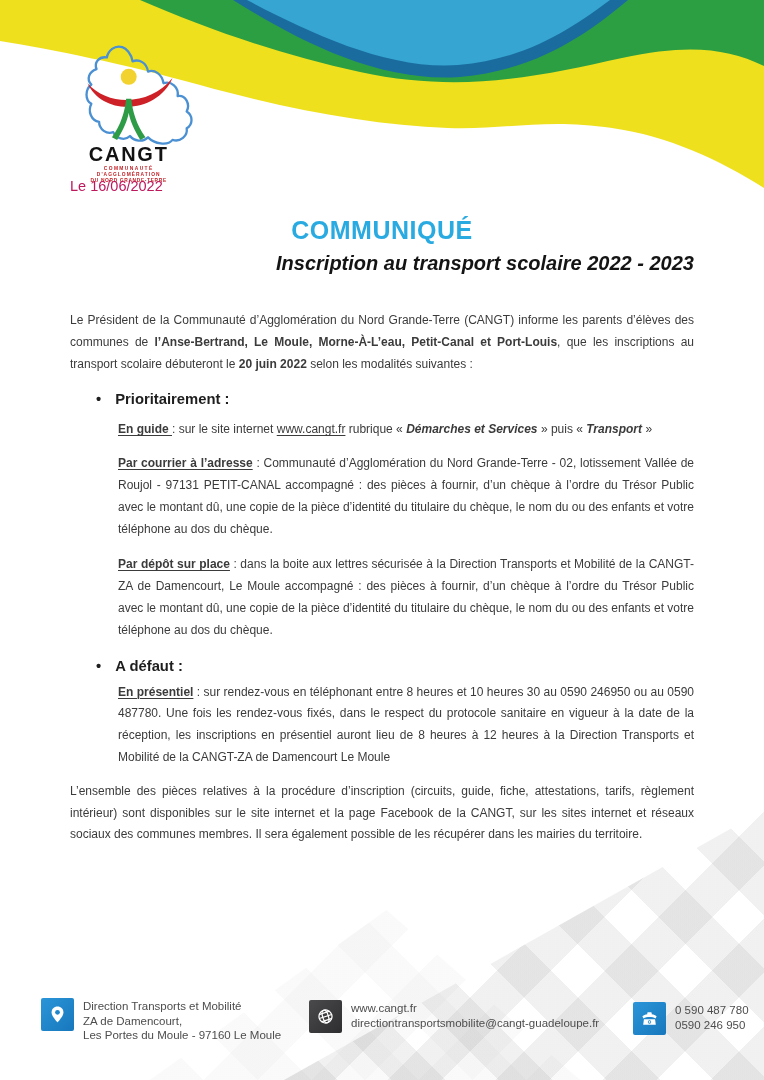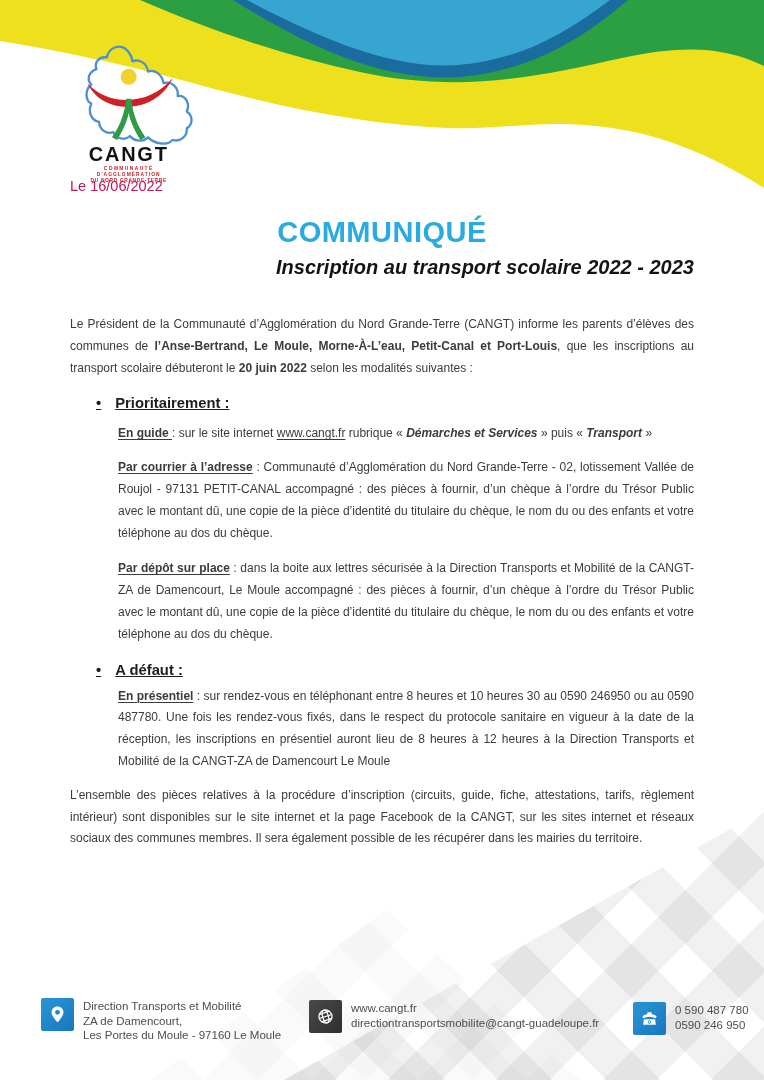--- a/index.html
+++ b/index.html
@@ -14,25 +14,25 @@
 
   
   .header-wave{position:absolute;top:0;left:0;width:764px;height:245px;pointer-events:none;}
 
   
   .logo{position:absolute;left:56px;top:42px;width:148px;height:152px;}
 
   
   .content{position:absolute;left:70px;top:0;width:624px;z-index:2;}
   .date{margin-top:178px;font-size:14.5px;color:#be185d;}
-  .title{margin-top:22px;text-align:center;font-size:29px;font-weight:700;letter-spacing:.5px;color:#29ABE2;}
+  .title{margin-top:22px;text-align:center;font-size:25px;font-weight:700;letter-spacing:.5px;color:#29ABE2;}
   .subtitle{margin-top:7px;text-align:right;font-size:20px;font-weight:700;font-style:italic;color:#141414;}
   .para{font-size:12px;line-height:21.8px;color:#3b3b3b;text-align:justify;}
   .intro{margin-top:35px;}
-  .bullet{margin-top:16px;margin-left:26px;font-size:14.8px;font-weight:700;color:#1e1e1e;display:flex;text-decoration:underline;}
+  .bullet{margin-top:16px;margin-left:26px;font-size:14.8px;font-weight:700;color:#1e1e1e;display:flex;}
   .bullet::before{content:"•";margin-right:14px;font-weight:700;}
   .indent{margin-left:48px;}
   .mt12{margin-top:12px;} .mt14{margin-top:14px;} .mt8{margin-top:8px;}
   .closing{margin-top:9px;}
 
   
   .corner-pattern{
     position:absolute;right:0;bottom:0;width:480px;height:270px;z-index:0;
     background:
       repeating-linear-gradient(45deg, rgba(125,125,125,.11) 0 38px, transparent 38px 76px),

